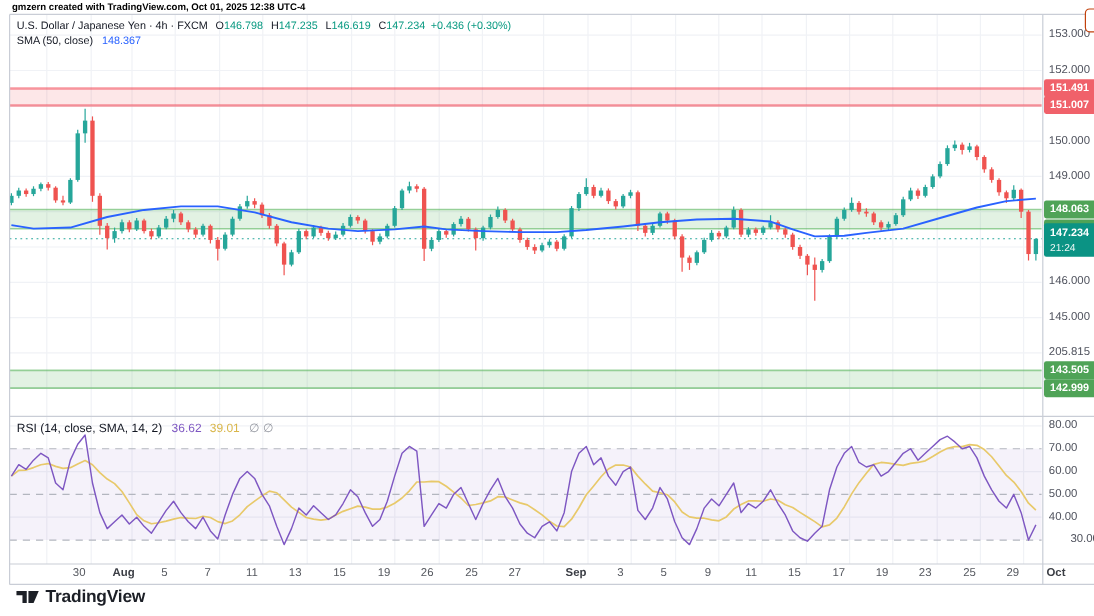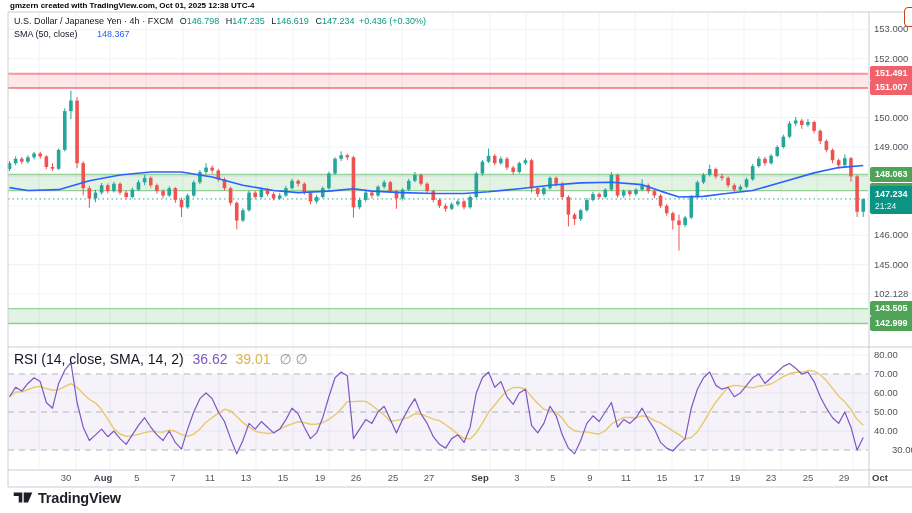--- a/index.html
+++ b/index.html
@@ -5,22 +5,22 @@
   html,body{margin:0;padding:0;background:#ffffff;}
   .stage{position:relative;width:912px;height:513px;background:#ffffff;
          font-family:"Liberation Sans",sans-serif;overflow:hidden;}
   svg#chart-svg{position:absolute;left:0;top:0;}
   .attribution{position:absolute;left:10px;top:1px;font-size:8px;font-weight:700;color:#000;white-space:nowrap;}
   .legend{position:absolute;left:14px;top:16px;font-size:9px;color:#131722;white-space:nowrap;}
   .legend .val{color:#089981;}
   .legend .chg{color:#089981;margin-left:2px;}
   .legend .lbl{color:#131722;margin-left:4px;}
   .legend2{position:absolute;left:14px;top:29px;font-size:9px;color:#131722;white-space:nowrap;}
-  .legend2 .smaval{color:#2962ff;margin-left:17px;}
-  .rsi-legend{position:absolute;left:14px;top:351px;font-size:14px;color:#131722;white-space:nowrap;}
+  .legend2 .smaval{color:#2962ff;margin-left:5px;}
+  .rsi-legend{position:absolute;left:14px;top:351px;font-size:10px;color:#131722;white-space:nowrap;}
   .rsi-legend .rsival{color:#7e57c2;margin-left:5px;}
   .rsi-legend .rsimaval{color:#d9b64a;margin-left:4px;}
   .rsi-legend .rsiextra{color:#9598a1;margin-left:5px;}
   .jpy-btn{position:absolute;left:904px;top:7px;width:34px;height:18px;background:#fff;
            border:1px solid #c2410c;border-radius:4px;font-size:9px;color:#131722;
            text-align:center;line-height:18px;font-weight:400;z-index:6;}
   .axis-label{position:absolute;left:874px;font-size:9.5px;color:#50535e;white-space:nowrap;z-index:2;}
   .rsi-axis-label{position:absolute;left:874px;font-size:9.5px;color:#50535e;white-space:nowrap;z-index:2;}
   .badge{position:absolute;left:870px;width:41px;border-radius:2px;color:#fff;font-size:9px;
          font-weight:700;padding-left:5px;z-index:4;line-height:15px;height:15px;}
@@ -408,21 +408,21 @@
 
   <div class="jpy-btn">JPY</div>
 
   <div id="price-axis">
       <div class="axis-label" style="top: 23.3529px;">153.000</div>
       <div class="axis-label" style="top: 52.7647px;">152.000</div>
       <div class="axis-label" style="top: 111.588px;">150.000</div>
       <div class="axis-label" style="top: 141px;">149.000</div>
       <div class="axis-label" style="top: 229.235px;">146.000</div>
       <div class="axis-label" style="top: 258.647px;">145.000</div>
-      <div class="axis-label" style="top: 288.059px;">102.128</div>
+      <div class="axis-label" style="top: 288.059px;">205.815</div>
       <div class="badge" style="background: rgb(240, 97, 106); top: 66.2353px;">151.491</div>
       <div class="badge" style="background: rgb(240, 97, 106); top: 80.4706px;">151.007</div>
       <div class="badge" style="background: rgb(79, 163, 87); top: 167.059px;">148.063</div>
       <div class="badge" style="background: rgb(79, 163, 87); top: 183.118px;">147.517</div>
       <div class="badge last" style="background: rgb(11, 147, 132); top: 185.941px;">147.234<span class="sub">21:24</span></div>
       <div class="badge" style="background: rgb(79, 163, 87); top: 301.118px;">143.505</div>
       <div class="badge" style="background: rgb(79, 163, 87); top: 316px;">142.999</div>
     </div>
   <div id="rsi-axis">
       <div class="rsi-axis-label" style="top: 348.945px;">80.00</div>

